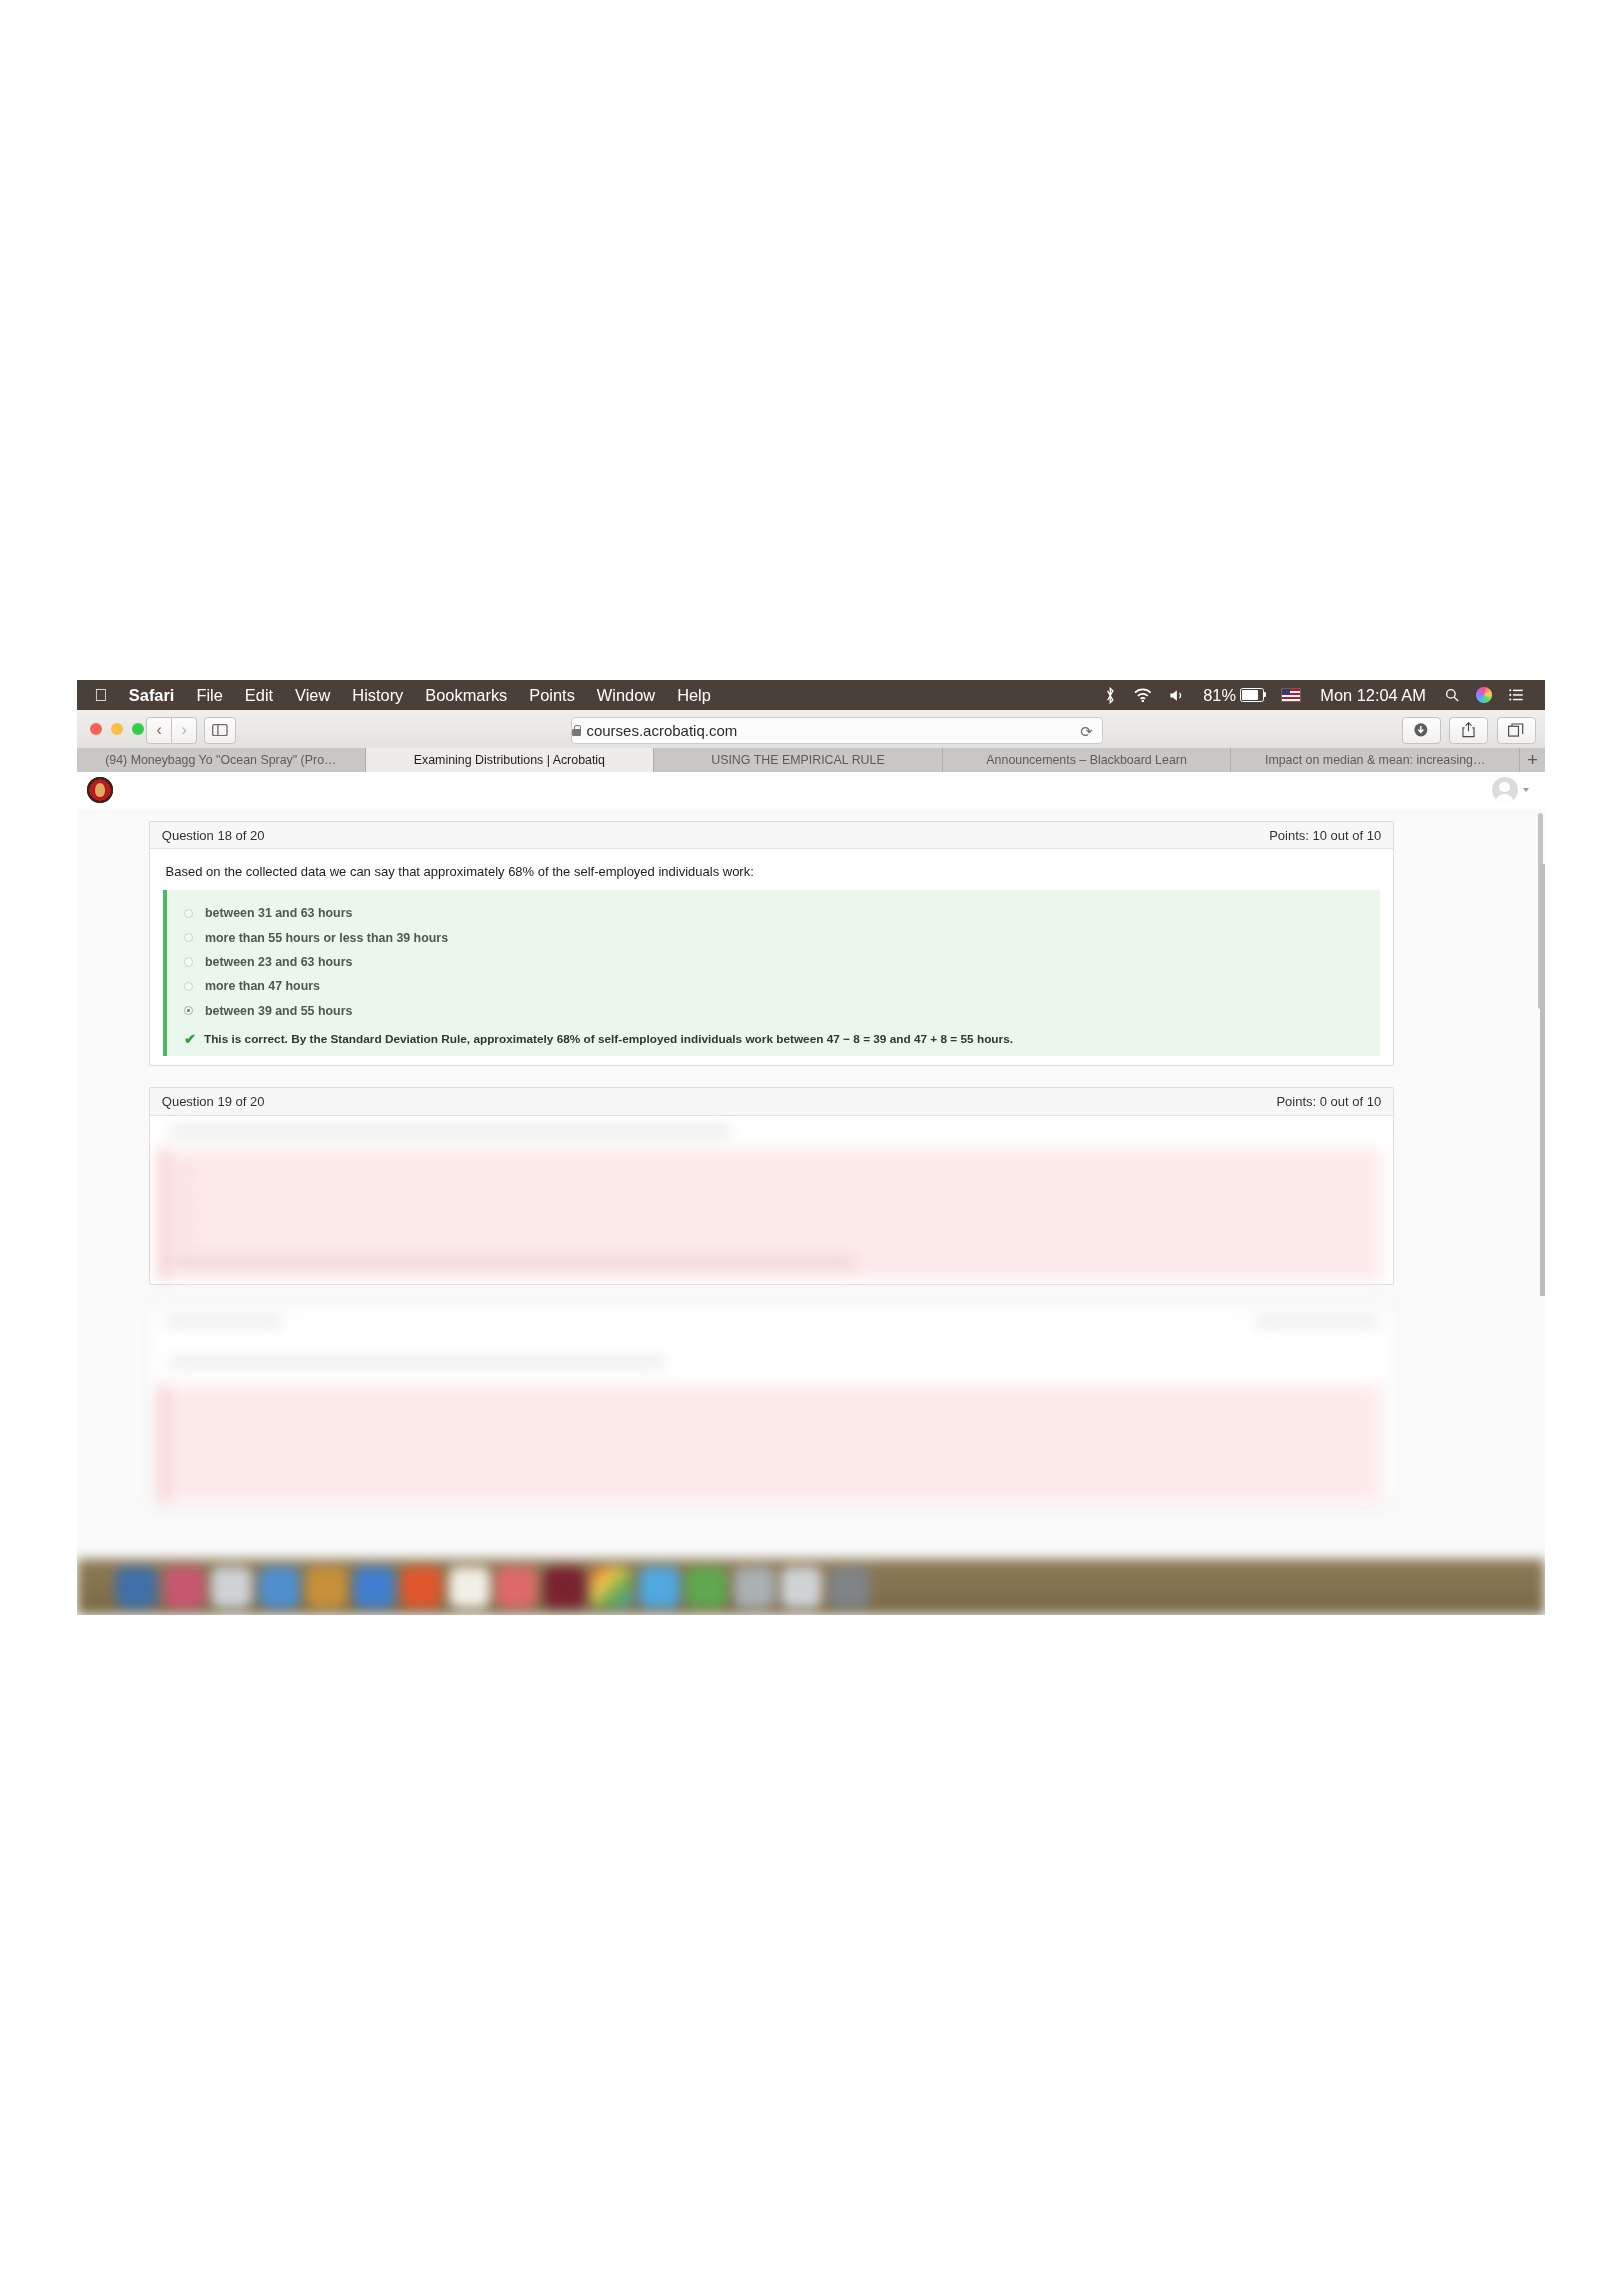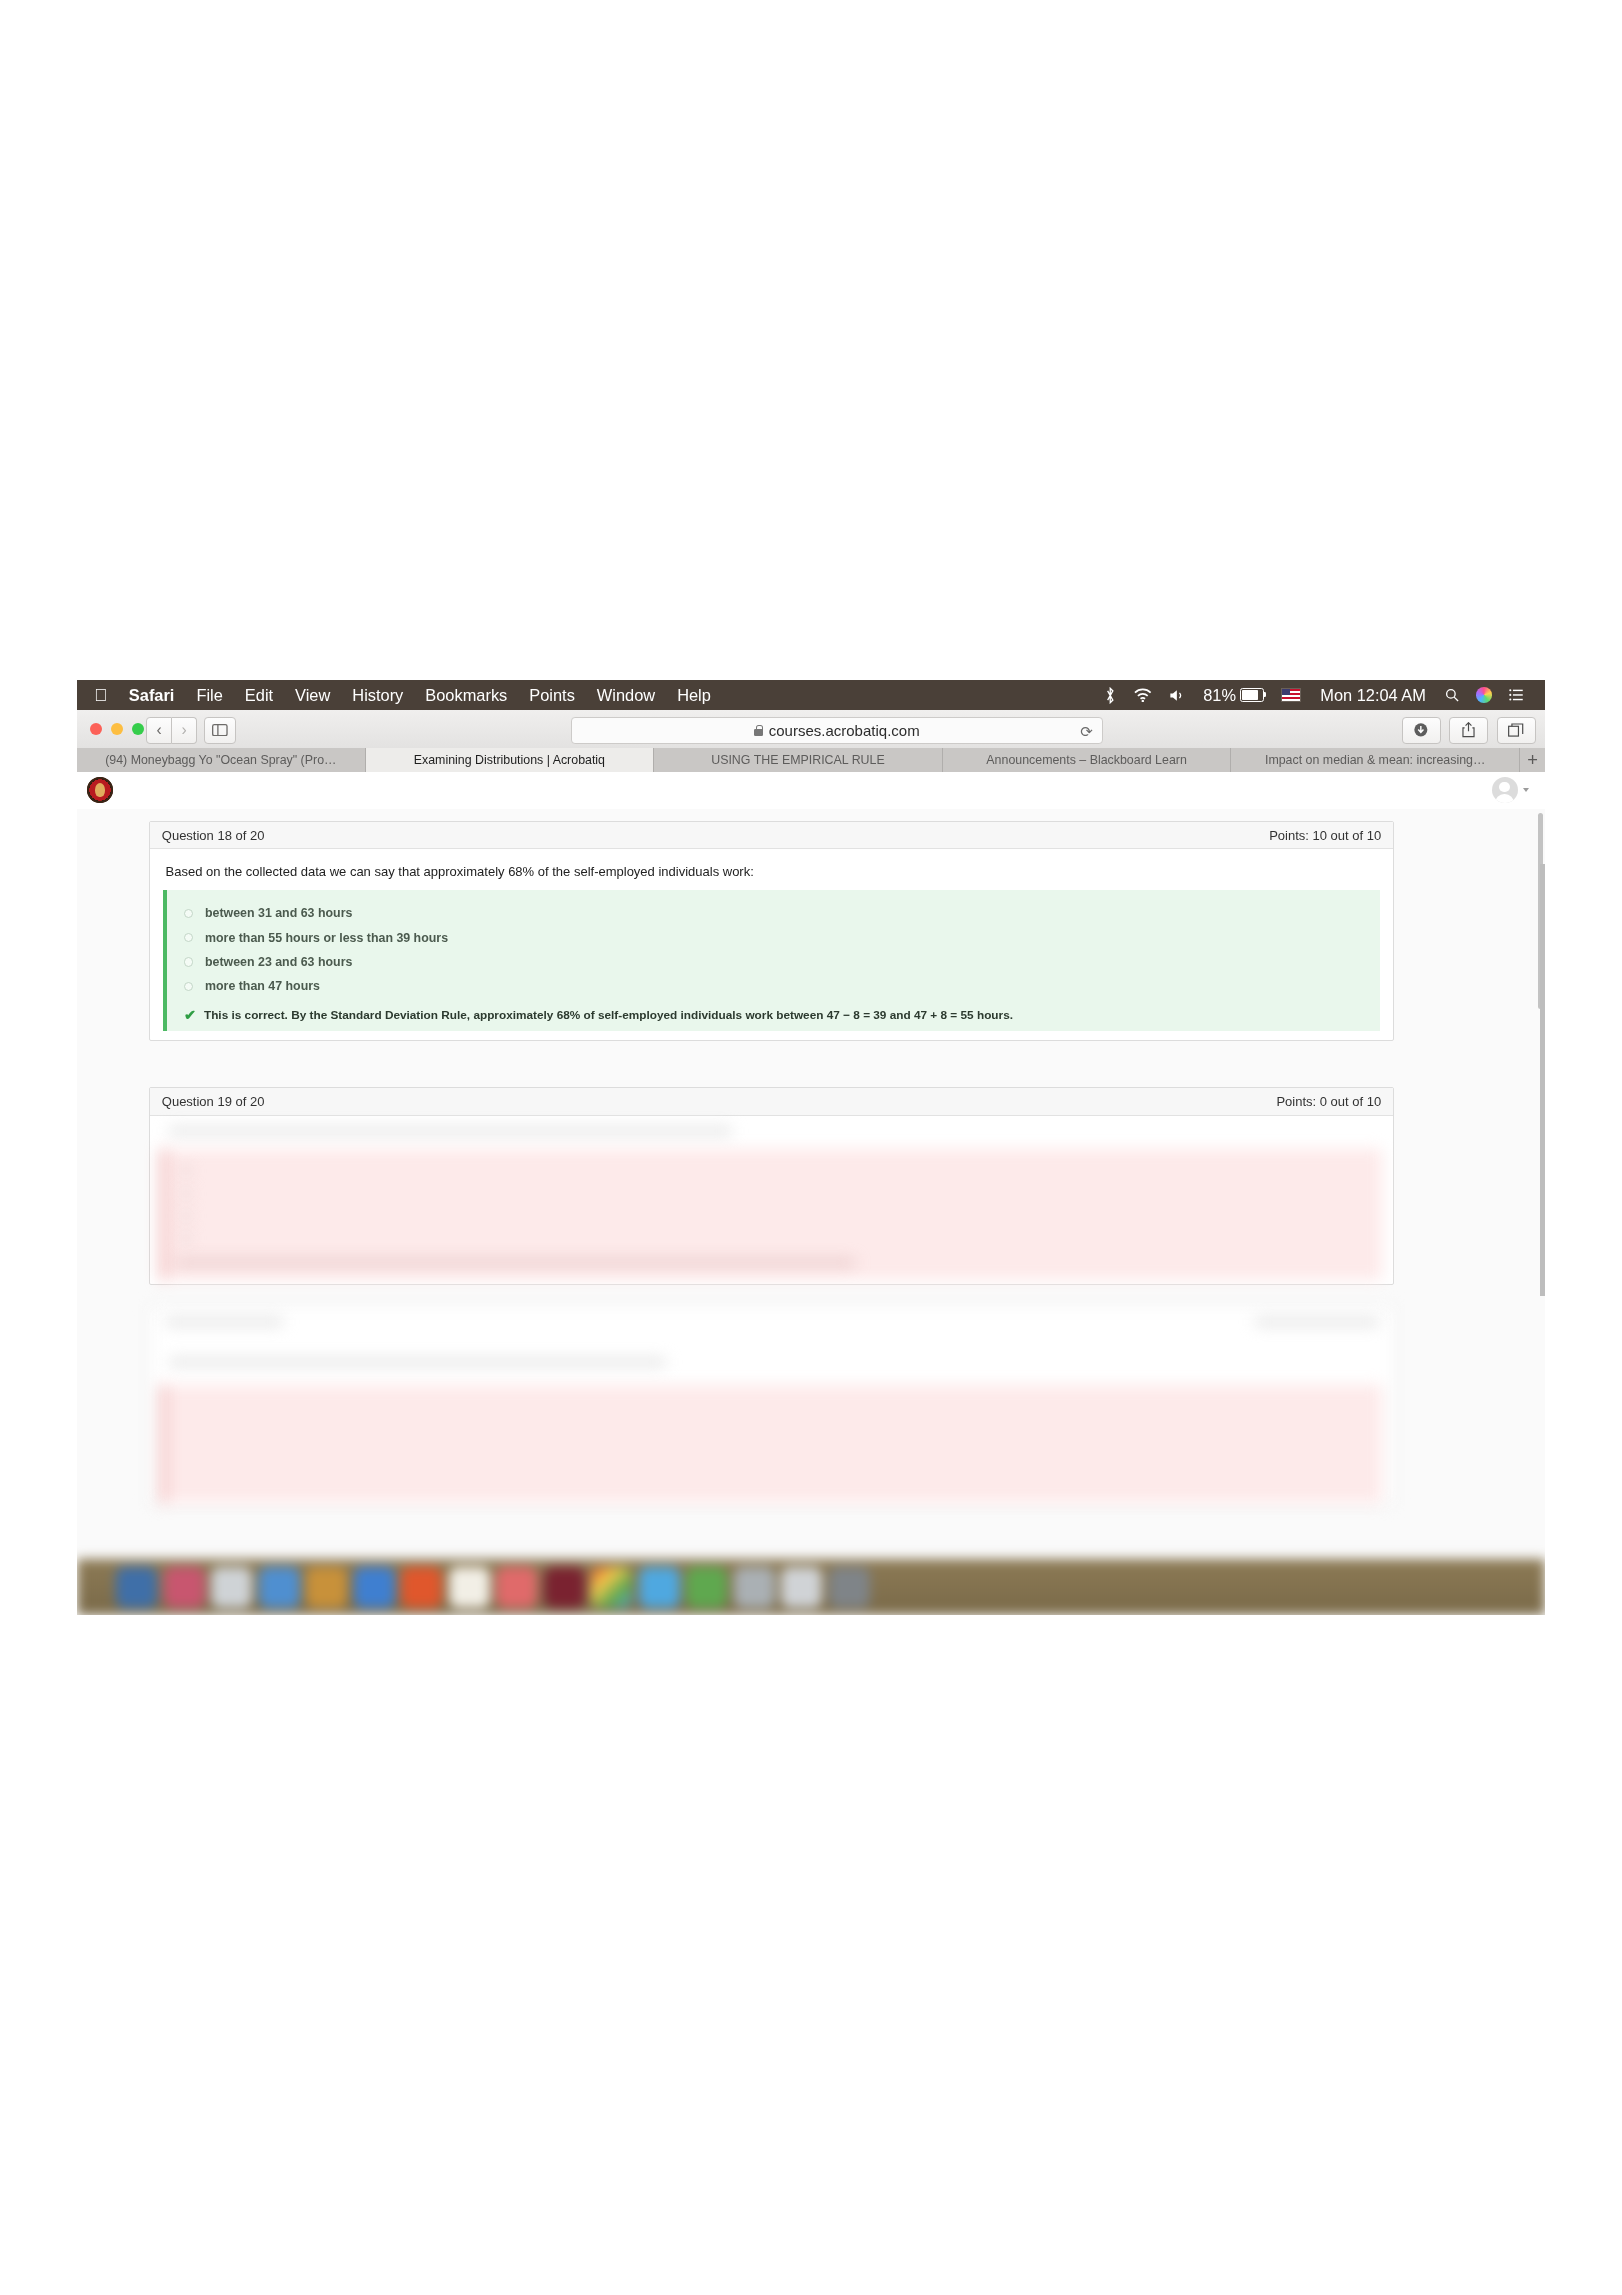--- a/index.html
+++ b/index.html
@@ -49,21 +49,21 @@
   .navbtn{width:24px;height:25px;background:linear-gradient(#fdfdfd,#f1f0ef);
      border:0.7px solid #c6c4c2;display:flex;align-items:center;justify-content:center;
      font-size:15.7px;color:#6d6b69;}
   .navbtn:first-child{border-radius:3.9px 0 0 3.9px;}
   .navbtn:last-child{border-radius:0 3.9px 3.9px 0;border-left:none;color:#b4b2b0;}
   .sidebtn{position:absolute;left:127px;top:6.5px;width:30px;height:25px;border-radius:3.9px;
      background:linear-gradient(#fdfdfd,#f1f0ef);border:0.7px solid #c6c4c2;
      display:flex;align-items:center;justify-content:center;}
   .sidebtn svg{display:block;}
   .urlbar{position:absolute;left:494px;top:6.5px;width:530px;height:25px;border-radius:3.9px;
-     background:#fbfbfb;border:0.7px solid #cdcbc9;display:flex;align-items:center;justify-content:center;}
+     background:#fbfbfb;border:0.7px solid #cdcbc9;display:flex;align-items:center;justify-content:flex-start;}
   .urltxt{font-size:15px;color:#2c2c2c;display:flex;align-items:center;gap:5.9px;}
   .lock{width:8.5px;height:11px;position:relative;display:inline-block;}
   .lock-b{position:absolute;bottom:0;left:0;width:8.5px;height:6.5px;background:#777;border-radius:1.3px;}
   .lock-s{position:absolute;top:0;left:2px;width:4.6px;height:5.2px;border:1.3px solid #777;border-bottom:none;border-radius:2.6px 2.6px 0 0;}
   .reload{position:absolute;right:9.2px;top:5.9px;font-size:15px;color:#6a6a6a;}
   .rtbtns{position:absolute;right:9.2px;top:6.5px;display:flex;gap:8.5px;}
   .rtbtn{width:37px;height:25px;border-radius:3.9px;background:linear-gradient(#fdfdfd,#f1f0ef);
      border:0.7px solid #c6c4c2;display:flex;align-items:center;justify-content:center;color:#4a4a4a;}
 
   
@@ -285,20 +285,24 @@
               <span class="radio"></span>
               <span>more than 55 hours or less than 39 hours</span>
             </div>
             <div class="opt">
               <span class="radio"></span>
               <span>between 23 and 63 hours</span>
             </div>
             <div class="opt">
               <span class="radio"></span>
               <span>more than 47 hours</span>
+            </div>
+            <div class="opt">
+              <span class="radio sel"></span>
+              <span>between 39 and 55 hours</span>
             </div>
             <div class="fb">
               <span class="chk">✔</span>
               <span>This is correct. By the Standard Deviation Rule, approximately 68% of self-employed individuals work between 47 − 8 = 39 and 47 + 8 = 55 hours.</span>
             </div>
           </div>
         </div>
       </div>
 
       <div class="qcard" style="left:72px;top:278px;width:1243px;height:196px;">

